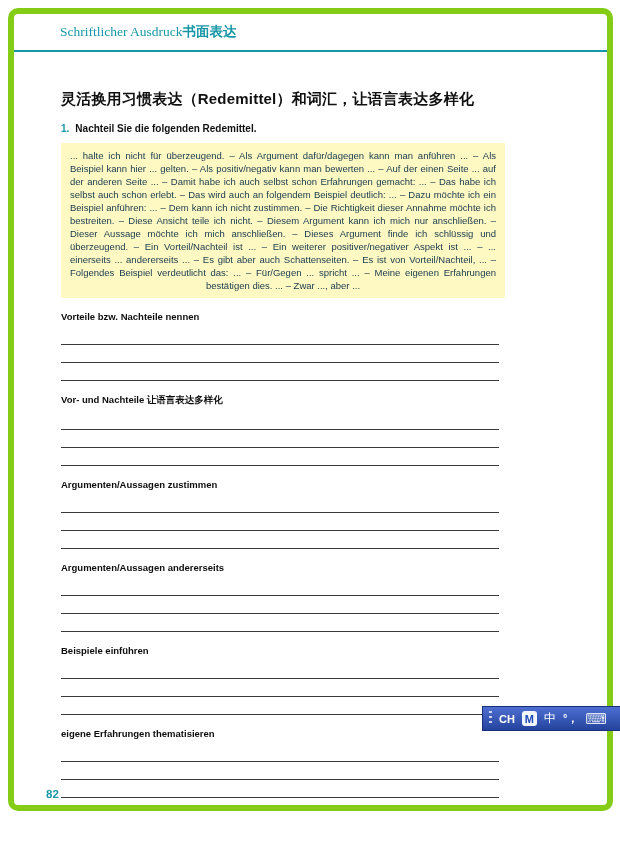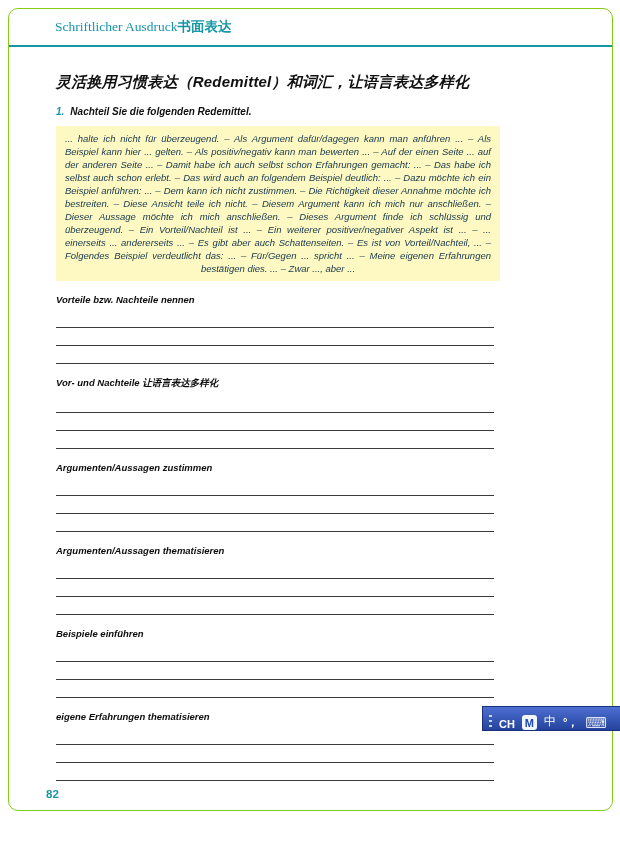--- a/index.html
+++ b/index.html
@@ -1,49 +1,49 @@
 <!DOCTYPE html>
 <html><head>
 <meta charset="utf-8">
 <style>
   * { margin:0; padding:0; box-sizing:border-box; }
   html, body { width:620px; height:845px; background:#ffffff;
     font-family:"Liberation Sans", sans-serif; position:relative; overflow:hidden; }
 
   .frame { position:absolute; left:8px; top:8px; width:605px; height:803px;
-    border:1px solid #84cc16; border-radius:10px; background:#fff; }
+    border:6px solid #84cc16; border-radius:10px; background:#fff; }
 
   .header-row { height:38px; border-bottom:2px solid #1797a6;
     display:flex; align-items:center; padding-left:46px; }
   .header-de { color:#1797a6; font-family:"Liberation Serif", serif; font-size:13.5px; }
   .header-zh { color:#1797a6; font-family:"Liberation Serif", serif; font-weight:bold;
     font-size:13.5px; }
 
-  .content { padding:26px 0 0 47px;font-style:italic; }
+  .content { padding:38px 0 0 47px; }
 
   .title { font-size:15px; font-weight:bold; color:#101010; letter-spacing:0.2px; }
 
   .exercise { margin-top:14px; font-size:10px; font-weight:bold; color:#101010; }
   .ex-num { color:#1797a6; margin-right:6px; }
 
   .box { margin-top:9px; width:444px; background:#fef9c3; padding:6px 9px;
     font-size:9.5px; line-height:1.37; color:#15384c;
     text-align:justify; text-align-last:center; }
 
   .section { margin-top:13px; width:444px; }
   .section-label { font-size:9.5px; font-weight:bold; color:#0d0d0d; }
   .wline { width:438px; height:18px; border-bottom:1px solid #3a3a3a; }
   .section .wline.first { margin-top:5px; }
 
   .page-num { position:absolute; left:46px; top:788px; color:#1797a6;
     font-weight:bold; font-size:11.5px; }
 
   .langbar { position:absolute; left:482px; top:706px; width:138px; height:25px;
     background:linear-gradient(#4d6fd0,#24439e); border:1px solid #18307a; border-right:none;
-    display:flex; align-items:flex-end; gap:7px; padding:0 6px; z-index:5; }
+    display:flex; align-items:center; gap:7px; padding:0 6px; z-index:5; }
   .grip { width:3px; height:15px;
     background:repeating-linear-gradient(to bottom, #cdd6ee 0 2px, transparent 2px 5px); }
   .lang-code { color:#ffffff; font-size:11px; font-weight:bold; }
   .ime-icon { width:15px; height:15px; background:#f2f6ff; color:#1c49b4; border-radius:3px;
     font-size:11px; font-weight:bold; display:flex; align-items:center; justify-content:center; }
   .mode { color:#ffffff; font-size:12px; }
   .punct { color:#ffffff; font-size:11px; font-weight:bold; }
   .kbd { color:#dfe6f4; font-size:15px; line-height:1; }
 </style>
 </head>
@@ -81,21 +81,21 @@
     </div>
 
     <div class="section">
       <div class="section-label">Argumenten/Aussagen zustimmen</div>
       <div class="wline first"></div>
       <div class="wline"></div>
       <div class="wline"></div>
     </div>
 
     <div class="section">
-      <div class="section-label">Argumenten/Aussagen thematisieren</div>
+      <div class="section-label">Argumenten/Aussagen andererseits</div>
       <div class="wline first"></div>
       <div class="wline"></div>
       <div class="wline"></div>
     </div>
 
     <div class="section">
       <div class="section-label">Beispiele einführen</div>
       <div class="wline first"></div>
       <div class="wline"></div>
       <div class="wline"></div>

